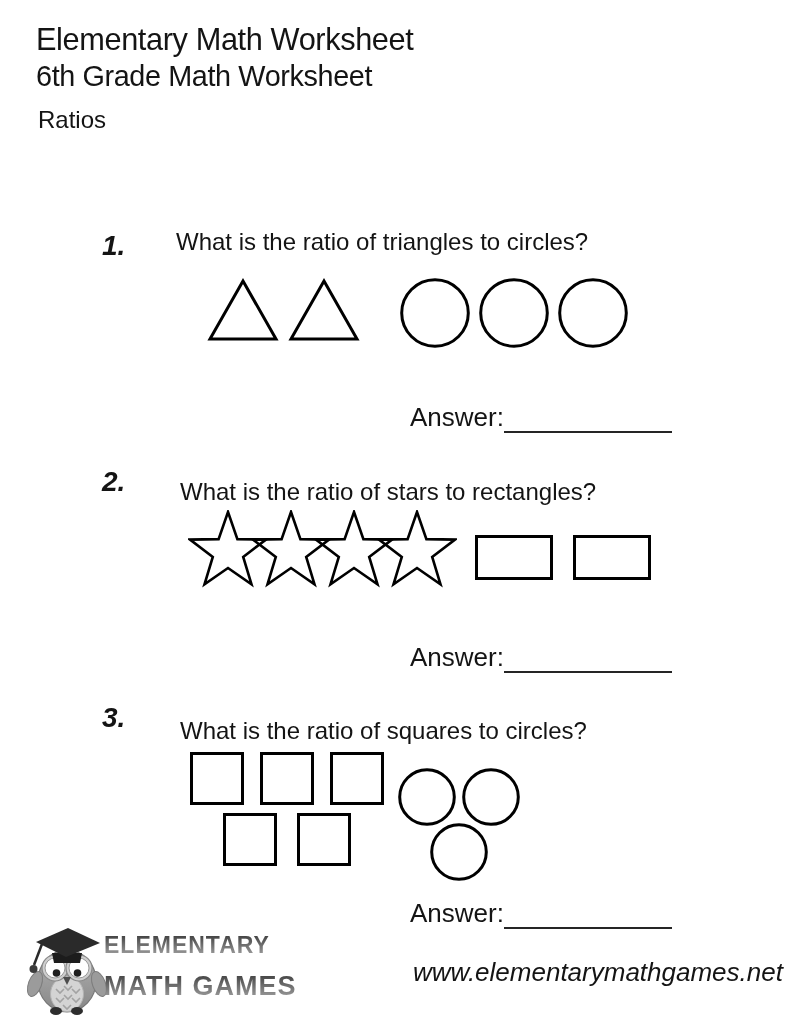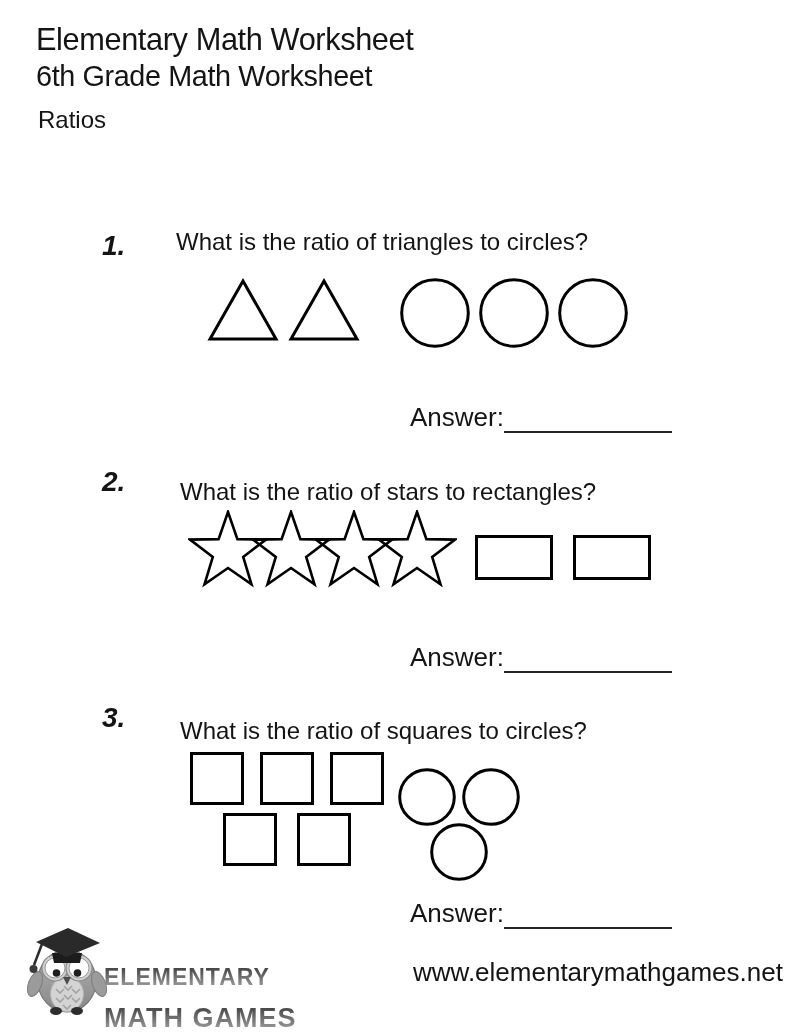--- a/index.html
+++ b/index.html
@@ -49,31 +49,31 @@
   .answer{position:absolute;display:flex;align-items:flex-end;}
   .a1{left:410px;top:399px;}
   .a2{left:410px;top:639px;}
   .a3{left:410px;top:895px;}
   .a-label{font-size:26px;text-align:right;}
   .a-line{width:168px;height:32px;border-bottom:2.6px solid #252525;}
   
   .owl{position:absolute;left:20px;top:913px;}
   .logo-text{position:absolute;left:104px;top:934px;line-height:1;}
   .logo-l1,.logo-l2{
-    font-weight:bold;letter-spacing:1px;color:#5a5a5a;white-space:nowrap;margin-top:32px;
+    font-weight:bold;letter-spacing:1px;color:#5a5a5a;white-space:nowrap;
   }
   .logo-l1{font-size:23px;}
   .logo-l2{font-size:27px;margin-top:16px;}
   @supports (-webkit-background-clip:text){
     .logo-l1,.logo-l2{
       background:linear-gradient(#3c3c3c,#a6a6a6);
       -webkit-background-clip:text;background-clip:text;color:transparent;
     }
   }
-  .url{position:absolute;left:413px;top:957px;font-size:26px;white-space:nowrap;}
+  .url{position:absolute;left:413px;top:957px;font-size:26px;white-space:nowrap;font-style:italic;}
 </style>
 </head>
 <body>
 
 <div class="page">
 
   <div class="title1">Elementary Math Worksheet</div>
   <div class="title2">6th Grade Math Worksheet</div>
   <div class="topic">Ratios</div>
 

